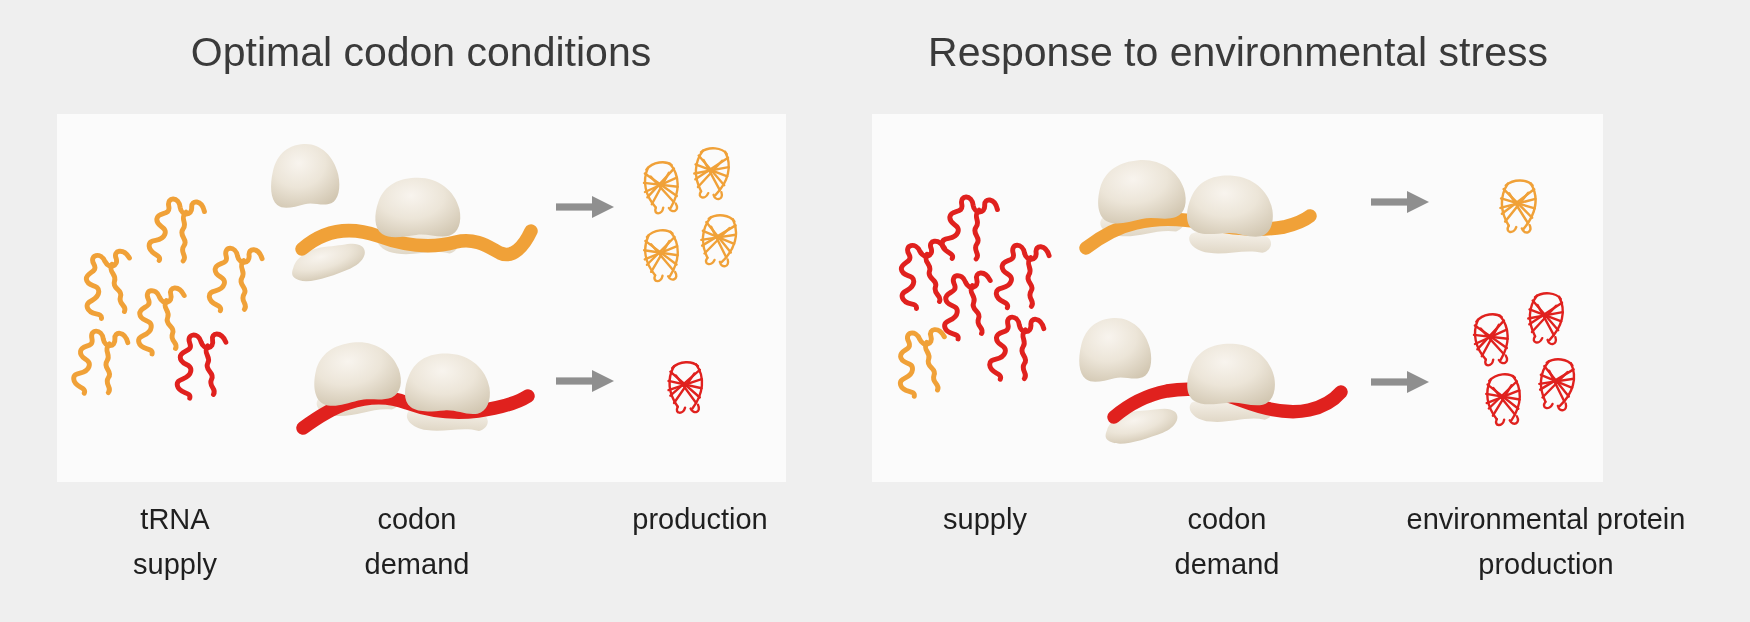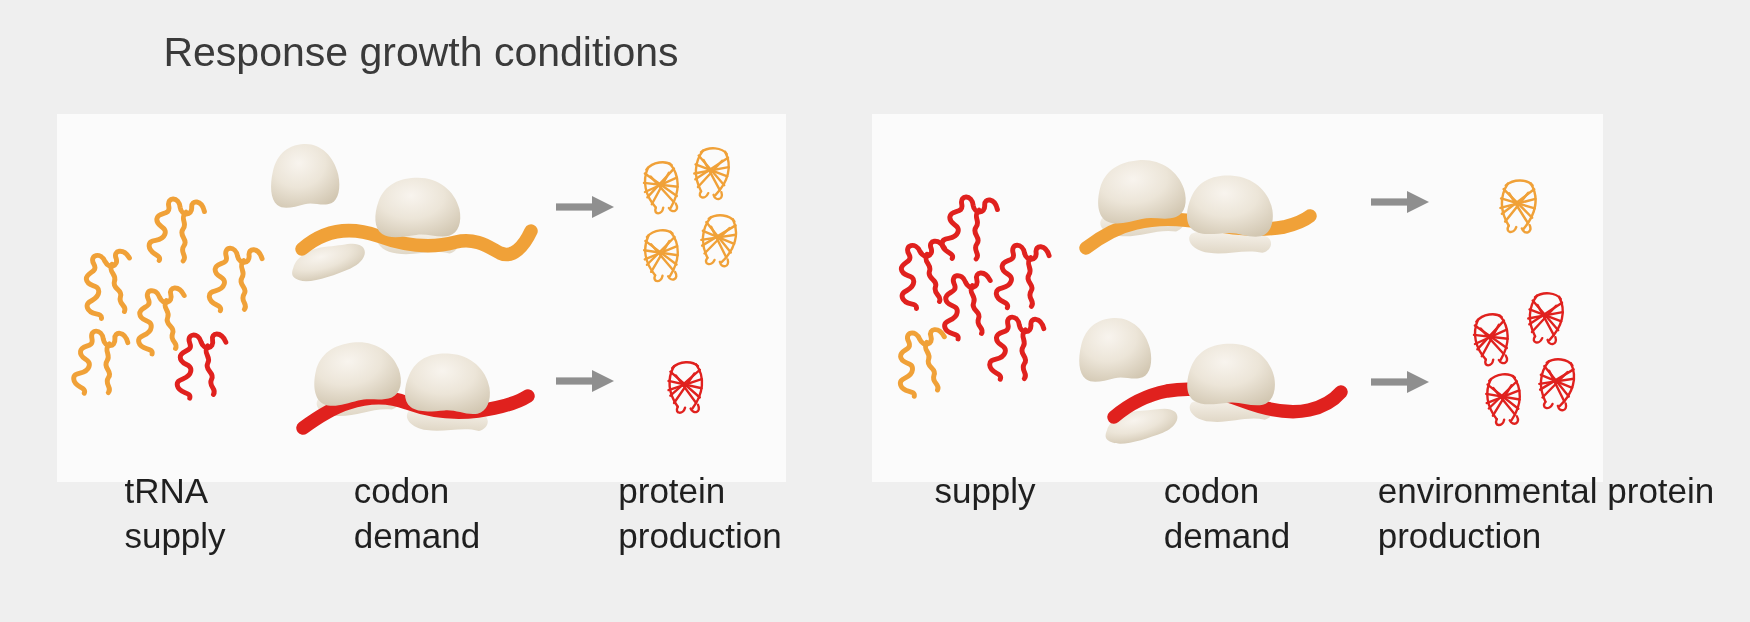--- a/index.html
+++ b/index.html
@@ -6,34 +6,35 @@
     --orange:#f0a138; --red:#e0211e; --arrow-gray:#8f8f8f;
     --background-color:#efefef; --panel-color:#fbfbfb;
     --text-color:#1f1f1f; --title-color:#3a3a3a;
   }
   html,body{margin:0;padding:0;background:var(--background-color);}
   .canvas{position:relative;width:1750px;height:622px;background:var(--background-color);
           font-family:"Liberation Sans", sans-serif;overflow:hidden;}
   .box{position:absolute;top:114px;height:368px;background:var(--panel-color);}
   .panel-title{position:absolute;top:28px;transform:translateX(-50%);
           font-size:41px;line-height:48px;color:var(--title-color);white-space:nowrap;}
-  .col-label{position:absolute;top:468px;transform:translateX(-50%);text-align:left;
-          font-size:35px;line-height:45px;color:var(--text-color);white-space:nowrap;}
+  .col-label{position:absolute;top:497px;transform:translateX(-50%);text-align:center;
+          font-size:29px;line-height:45px;color:var(--text-color);white-space:nowrap;}
   svg.art{position:absolute;left:0;top:0;}
   .ink-orange{color:var(--orange);}
   .ink-red{color:var(--red);}
   .strand{fill:none;stroke:currentColor;stroke-width:13.5;stroke-linecap:round;}
   .arrow{fill:var(--arrow-gray);}
 </style>
 </head>
 <body>
 
 <div class="canvas">
 
-  <div class="panel-title" style="left:421px">Response growth conditions</div>
+  <div class="panel-title" style="left:421px">Optimal codon conditions</div>
+  <div class="panel-title" style="left:1238px">Response to environmental stress</div>
 
   <div class="box" style="left:57px;width:729px"></div>
   <div class="box" style="left:872px;width:731px"></div>
 
   <svg class="art" width="1750" height="622" viewBox="0 0 1750 622">
     <defs>
       <radialGradient id="gDome" cx="0.42" cy="0.30" r="0.78">
         <stop offset="0" stop-color="#f8f4ee"></stop>
         <stop offset="0.5" stop-color="#ece5d8"></stop>
         <stop offset="1" stop-color="#d2c7b2"></stop>
@@ -153,21 +154,20 @@
 
   <div class="col-label" style="left:175px">
     <div>tRNA</div>
     <div>supply</div>
   </div>
   <div class="col-label" style="left:417px">
     <div>codon</div>
     <div>demand</div>
   </div>
   <div class="col-label" style="left:700px">
-    <div>protein</div>
     <div>production</div>
   </div>
   <div class="col-label" style="left:985px">
     <div>supply</div>
   </div>
   <div class="col-label" style="left:1227px">
     <div>codon</div>
     <div>demand</div>
   </div>
   <div class="col-label" style="left:1546px">

